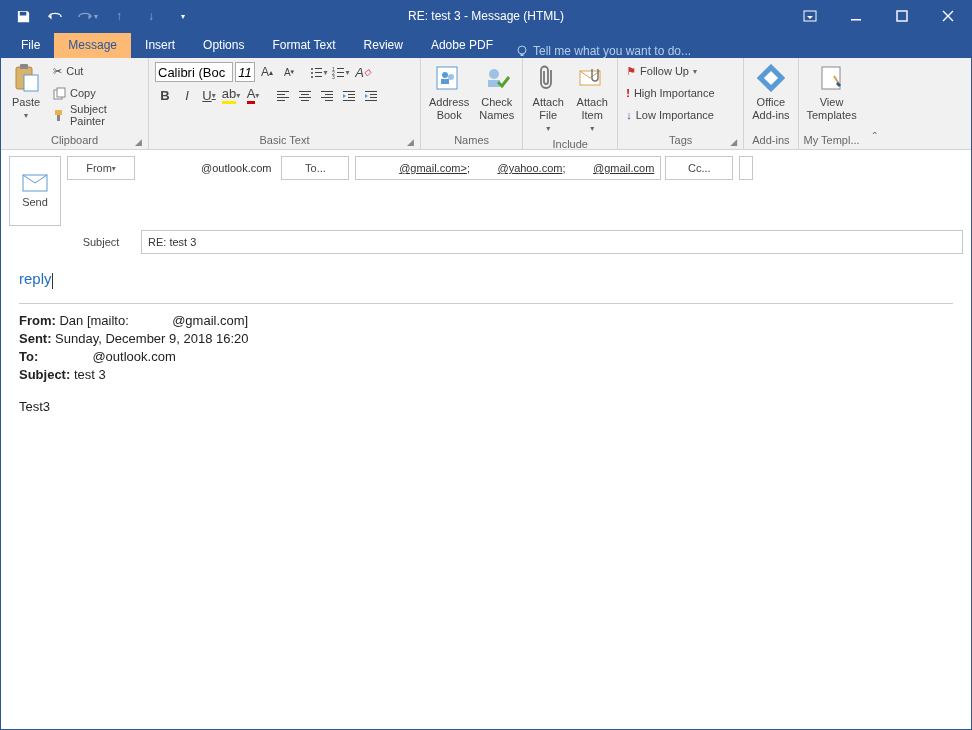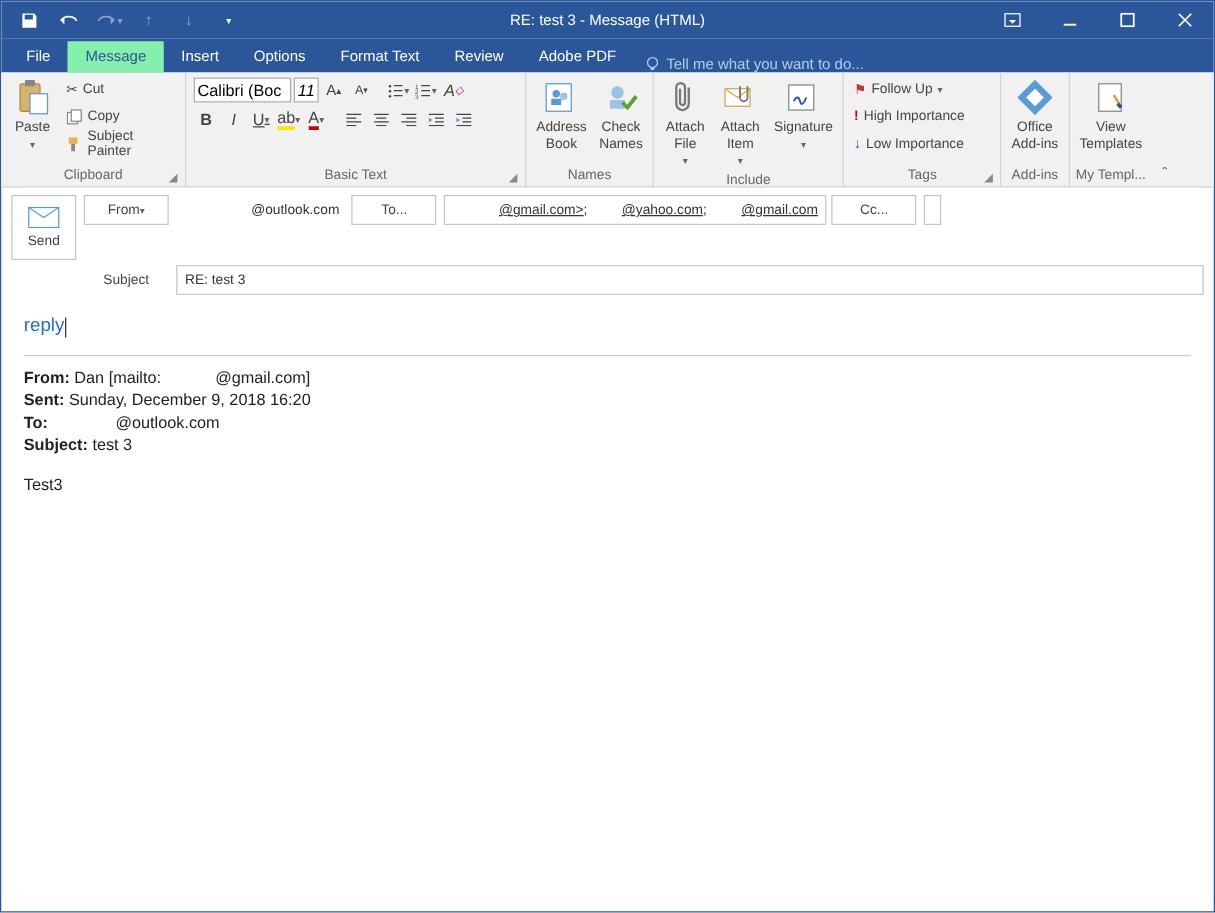--- a/index.html
+++ b/index.html
@@ -5,41 +5,41 @@
 * { box-sizing: border-box; margin: 0; padding: 0; font-family: "Segoe UI", Tahoma, sans-serif; }
 body { width: 972px; height: 730px; background: #fff; border: 1px solid #2b579a; overflow: hidden; font-size: 12px; }
 .titlebar { background: #2b579a; color: #fff; height: 30px; display: flex; align-items: center; position: relative; }
 .titlebar .qat { display: flex; gap: 0; padding-left: 6px; }
 .titlebar .qat-btn { width: 32px; height: 28px; display: flex; align-items: center; justify-content: center; color: #fff; }
 .titlebar .title { position: absolute; left: 50%; transform: translateX(-50%); font-size: 12px; }
 .titlebar .winctl { margin-left: auto; display: flex; }
 .titlebar .winctl div { width: 46px; height: 30px; display: flex; align-items: center; justify-content: center; }
 .tabs { background: #2b579a; height: 27px; display: flex; align-items: flex-end; padding-left: 6px; }
 .tab { padding: 5px 14px 6px; color: #fff; font-size: 12px; cursor: default; }
-.tab.active { background: #86efac; color: #2b579a; }
+.tab.active { background: #fdba74; color: #2b579a; }
 .tab.file { color: #fff; }
 .tellme { color: #b3cde8; font-size: 12px; display:flex; align-items:center; gap:4px; padding-left:8px;}
 .ribbon { background: #f1f1f1; height: 92px; border-bottom: 1px solid #d4d4d4; display: flex; }
 .group { border-right: 1px solid #d4d4d4; display: flex; flex-direction: column; justify-content: space-between; padding: 2px 4px 0; }
 .group-body { display: flex; align-items: flex-start; gap: 2px; flex: 1; }
 .group-label { text-align: center; font-size: 11px; color: #666; padding: 2px 0 3px; position: relative; }
 .group-label .launcher { position: absolute; right: 2px; bottom: 2px; font-size: 9px; color: #888; }
 .bigbtn { display:flex; flex-direction:column; align-items:center; justify-content:flex-start; padding:2px 4px; font-size:11px; color:#444; min-width:42px; text-align:center; line-height:1.2; gap:2px;}
 .bigbtn .ico { width:32px; height:32px; display:flex; align-items:center; justify-content:center; }
 .smallbtn { display:flex; align-items:center; font-size:11px; color:#444; padding:1px 4px; gap:4px; height:22px;}
 .col { display:flex; flex-direction:column; gap:0; }
 .row { display:flex; align-items:center; gap:2px; }
 .fsel { font-size:13px; border:1px solid #ababab; background:#fff; padding:1px 2px; height:20px;}
 .fontname { width:78px; } .fontsize{ width:20px; text-align:center;font-style:italic;}
 .icbtn { width:20px; height:20px; display:flex; align-items:center; justify-content:center; font-size:13px; color:#444; }
 .icbtn.b{font-weight:bold;} .icbtn.i{font-style:italic;} .icbtn.u{text-decoration:underline;}
 .flag { color:#c33;}
 .compose { padding:6px 8px 0 8px;}
 .compose-top { display:flex; gap:6px; }
-.sendbox { border:1px solid #c6c6c6; width:52px; height:52px; display:flex; flex-direction:column; align-items:center; justify-content:center; gap:4px; font-size:11px; color:#444;}
+.sendbox { border:1px solid #c6c6c6; width:52px; height:70px; display:flex; flex-direction:column; align-items:center; justify-content:center; gap:4px; font-size:11px; color:#444;}
 .fields { flex:1; display:flex; flex-direction:row; gap:4px;}
 .frow { display:flex; align-items:center; gap:6px; height:24px;}
 .fbtn { border:1px solid #c6c6c6; width:68px; height:24px; display:flex; align-items:center; justify-content:center; font-size:11px; color:#444; background:#fff;}
 .flabel { width:68px; text-align:center; font-size:11px; color:#444;}
 .finput { flex:1; border:1px solid #c6c6c6; height:24px; padding:0 6px; font-size:11px; display:flex; align-items:center; color:#333; background:#fff;}
 .finput.noborder{border:none;}
 .body-area { margin:8px; border:0; padding:8px 10px; font-size:13px; color:#222; }
 .body-area .reply { color:#1f6fc2; font-size:15px; }
 .body-area hr { border:none; border-top:1px solid #ccc; margin:14px 0 8px;}
 .orig p { font-size:13px; line-height:1.4;}
@@ -292,29 +292,20 @@
         <span class="ico">
             <svg width="28" height="26">
               <rect x="2" y="6" width="20" height="14" fill="#fff" stroke="#d9a34a"></rect>
               <path d="M2 6l10 7 10-7" fill="none" stroke="#d9a34a"></path>
               <path d="M20 4v9a3 3 0 01-6 0V4" fill="none" stroke="#777" stroke-width="1.5"></path>
             </svg>
           </span>
         <span style="white-space:pre">Attach
 Item</span>
       </div>
-      <div class="bigbtn caret">
-        <span class="ico">
-            <svg width="28" height="26">
-              <rect x="2" y="3" width="20" height="20" fill="#fff" stroke="#888"></rect>
-              <path d="M6 16c2-4 4-4 5 0s3 2 5-3" fill="none" stroke="#2b579a" stroke-width="1.5"></path>
-            </svg>
-          </span>
-        <span>Signature</span>
-      </div>
     </div>
     <div class="group-label">Include</div>
   </div>
 
   <div class="group" style="width:126px">
     <div class="group-body">
         <div class="col">
       <div class="smallbtn caret">
             <span class="flag">⚑</span>
             <span>Follow Up</span>

